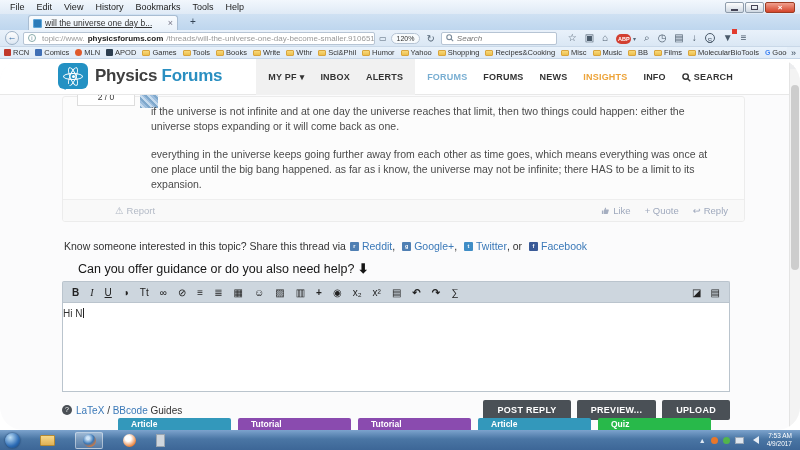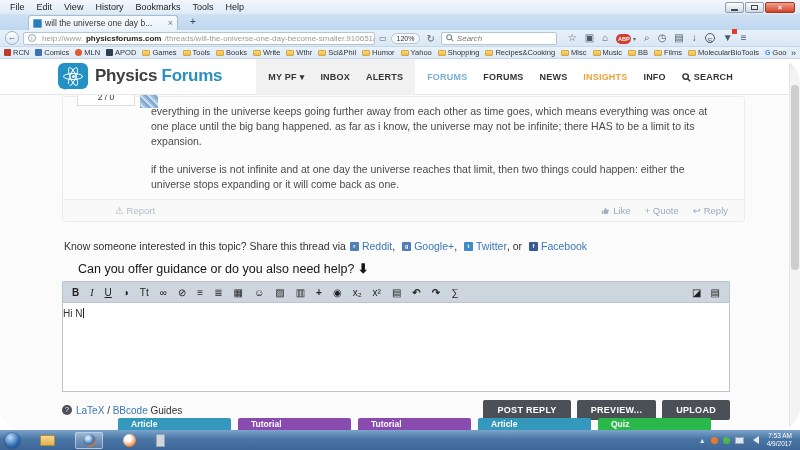--- a/index.html
+++ b/index.html
@@ -11,21 +11,21 @@
   .menu-item { padding:1px 6px; }
   .win-controls { position:absolute; top:2px; right:5px; display:flex; gap:1px; z-index:60; }
   .win-btn { width:19px; height:11px; background:linear-gradient(#fdfdfd,#cfd8e2); border:1px solid #8e9cab; border-radius:2px; position:relative; text-align:center; font-size:8px; line-height:9px; color:#333; }
   .win-min-glyph { width:7px; height:2px; background:#445; margin:6px auto 0; }
   .win-max-glyph { width:7px; height:5px; border:1px solid #445; margin:2px auto 0; }
   .win-close { width:30px; background:linear-gradient(#f0a08e,#d4442a); border-color:#9c3b22; color:#fff; font-weight:bold; }
 
   .tabbar { position:absolute; top:14px; left:0; right:0; height:16px; background:linear-gradient(#cfe1f3,#bed6ee); }
   .tab { position:absolute; left:28px; top:1px; width:150px; height:15px; background:linear-gradient(#f8fbfe,#eaf2fa); border:1px solid #a9bdd2; border-bottom:none; border-radius:3px 3px 0 0; display:flex; align-items:center; padding:0 4px; gap:3px; font-size:8.5px; color:#333; }
   .tab-favicon { width:9px; height:9px; background:#2b7bb9; border-radius:2px; flex:0 0 auto; box-shadow:inset 0 0 0 1px #5ea6d8; }
-  .tab-title { white-space:nowrap; overflow:hidden; }
+  .tab-title { white-space:nowrap; overflow:hidden;text-decoration:underline; }
   .tab-close { margin-left:auto; color:#778; font-size:9px; }
   .newtab-btn { position:absolute; left:185px; top:2px; width:16px; height:13px; text-align:center; font-size:10px; color:#345; }
 
   .navbar { position:absolute; top:30px; left:0; right:0; height:17px; background:linear-gradient(#e9f1fa,#dae7f4); border-bottom:1px solid #c9d8e8; display:flex; align-items:center; padding:0 5px; gap:4px; }
   .back-btn { width:14px; height:14px; border-radius:50%; background:linear-gradient(#fefefe,#dde7f2); border:1px solid #9db1c6; color:#3a6ea5; font-size:9px; line-height:11px; text-align:center; flex:0 0 auto; }
   .urlbar { width:352px; height:13px; background:#fff; border:1px solid #b6c4d4; border-radius:2px; display:flex; align-items:center; padding:0 4px; gap:3px; font-size:8px; color:#999; overflow:hidden; white-space:nowrap; }
   .info-circle { width:8px; height:8px; border:1px solid #8aa; border-radius:50%; color:#689; font-size:6px; line-height:7px; text-align:center; flex:0 0 auto; }
   .url-host { color:#222; font-weight:bold; }
   .reader-icon { font-size:8px; color:#567; }
   .zoom-pill { border:1px solid #b6c4d4; border-radius:7px; background:#f7fafc; font-size:7px; padding:0 5px; height:11px; line-height:10px; color:#333; }
@@ -159,21 +159,21 @@
   </div>
 
   <div class="navbar">
     <div class="back-btn">←</div>
     <div class="urlbar">
       <span class="info-circle">i</span>
       <svg width="7" height="9" viewBox="0 0 8 10">
           <rect x="1" y="4" width="6" height="5" rx="1" fill="#57a64a"></rect>
           <path d="M2.5 4 V2.8 a1.5 1.5 0 0 1 3 0 V4" fill="none" stroke="#57a64a" stroke-width="1.2"></path>
         </svg>
-      <span>help://www.</span>
+      <span>topic://www.</span>
         <span class="url-host">physicsforums.com</span>
         <span>/threads/will-the-universe-one-day-become-smaller.910651/</span>
     </div>
     <span class="reader-icon">▭</span>
     <span class="zoom-pill">120%</span>
     <span class="reload-btn">↻</span>
     <div class="searchbox">
       <svg width="8" height="8" viewBox="0 0 10 10">
           <circle cx="4" cy="4" r="3" fill="none" stroke="#7a8a9a" stroke-width="1.4"></circle>
           <line x1="6.2" y1="6.2" x2="9" y2="9" stroke="#7a8a9a" stroke-width="1.4"></line>
@@ -324,22 +324,22 @@
       </div>
     </div>
 
     <div class="post-box">
       <div class="stat-box">
         <div class="stat-bar"></div>
         <div class="stat-value">2 / 0</div>
       </div>
       <div class="avatar-thumb"></div>
       <div class="post-text" id="post-text">
+          <p>if the universe is not infinite and at one day the universe reaches that limit, then two things could happen: either the universe stops expanding or it will come back as one.</p>
           <p>everything in the universe keeps going further away from each other as time goes, which means everything was once at one place until the big bang happened. as far as i know, the universe may not be infinite; there HAS to be a limit to its expansion.</p>
-          <p>if the universe is not infinite and at one day the universe reaches that limit, then two things could happen: either the universe stops expanding or it will come back as one.</p>
           <p>the question is: is it possible for the universe to come back as one and how can it possibly happen?</p>
         </div>
       <div class="post-footer">
         <div class="report">
           <span>⚠</span>
           <span>Report</span>
         </div>
         <div class="actions" id="post-actions">
             <span class="action-item">
               <svg width="9" height="9" viewBox="0 0 10 10">

